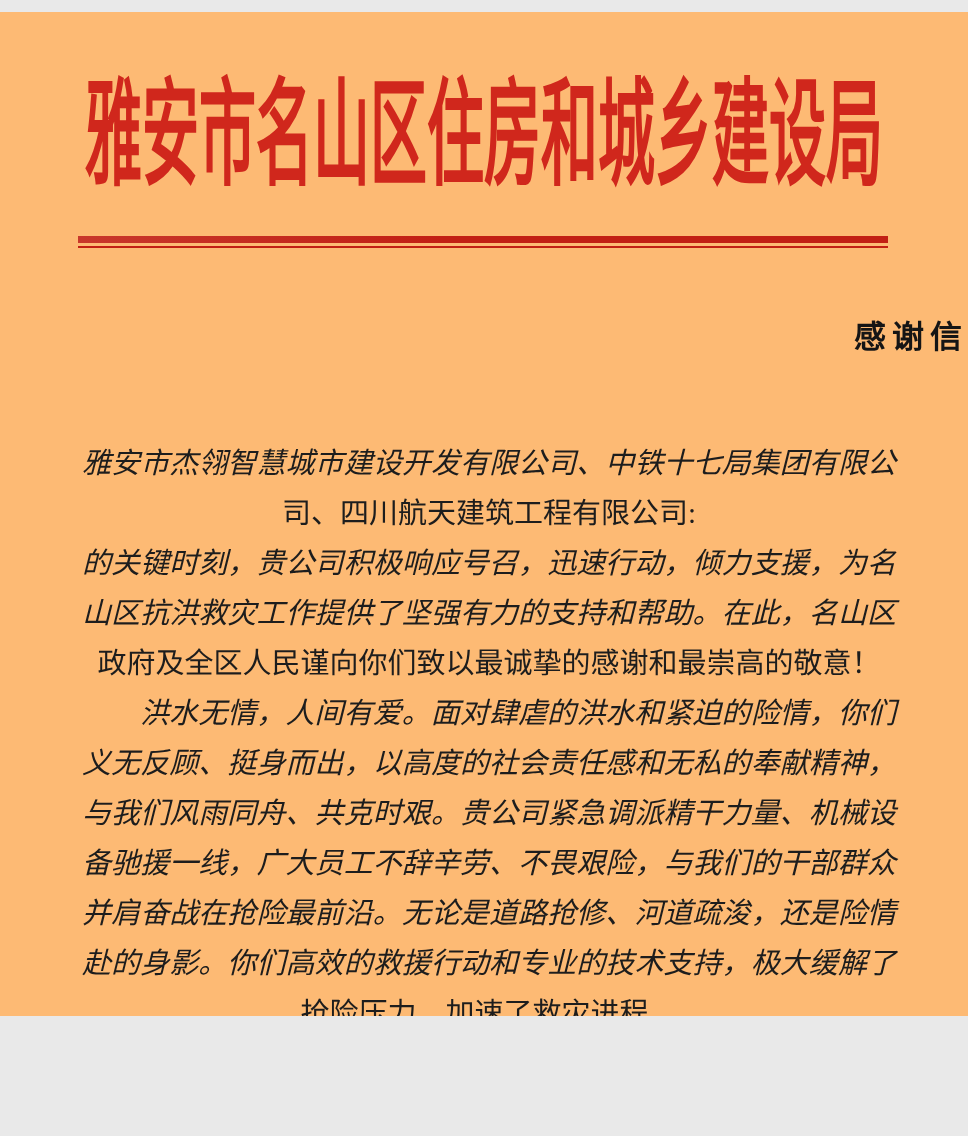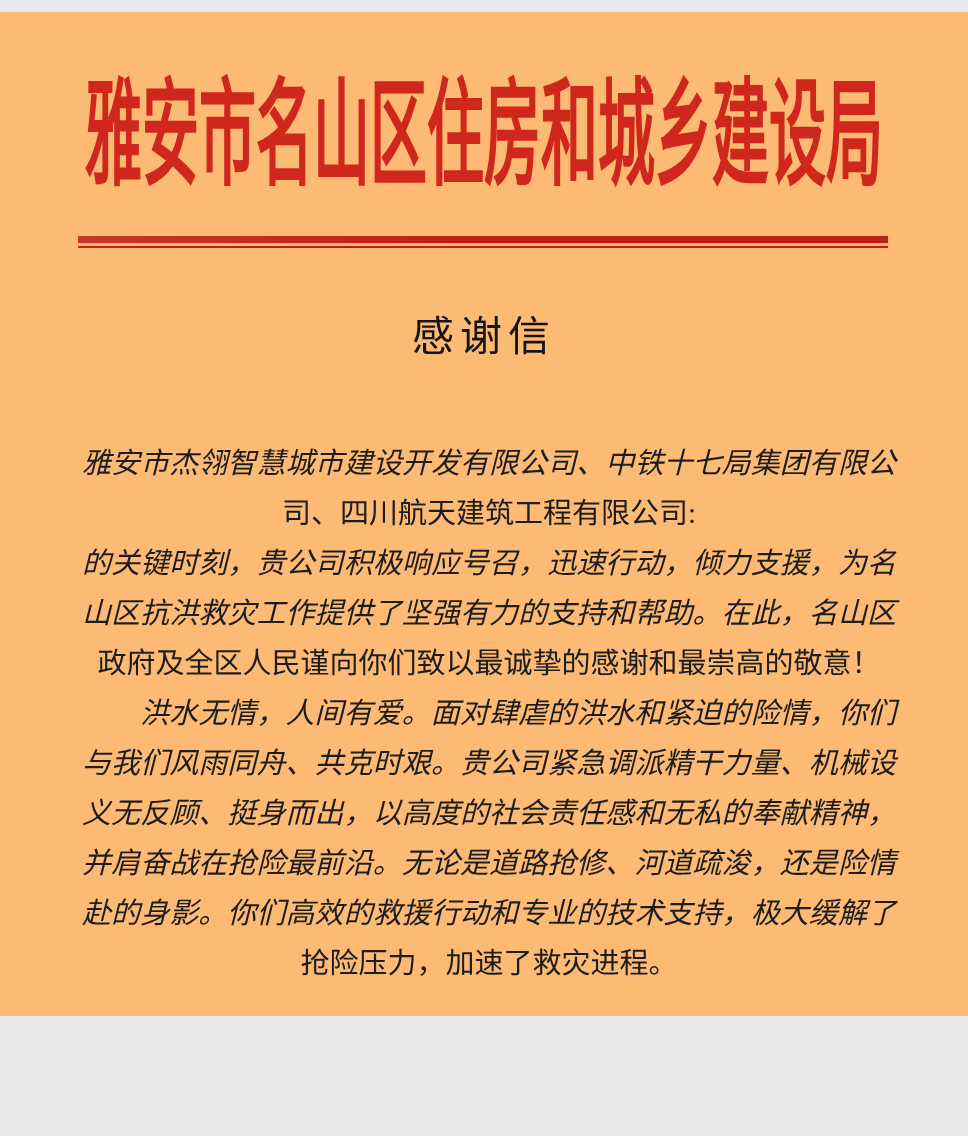--- a/index.html
+++ b/index.html
@@ -35,24 +35,24 @@
   }
   .rule-thick{
     height:7px;
     background:linear-gradient(90deg,#c8372b 0%,#c21f14 45%,#c21f14 100%);
   }
   .rule-gap{height:3px;background:transparent;}
   .rule-thin{height:2px;background:#c21f14;}
   
   .letter-title{
     margin-top:78px;
-    text-align:center;
-    font-size:42px;
+    text-align:right;
+    font-size:32px;
     line-height:46px;
-    font-weight:normal;
+    font-weight:bold;
     color:#151515;
     letter-spacing:6px;
   }
   
   .body{
     position:absolute;
     left:82px;top:426px;
     width:814px;
     font-size:29px;
     color:#1d1d1d;
@@ -87,20 +87,21 @@
 
   <div class="letter-title">感谢信</div>
 
   <div class="body">
     <div class="line jl">雅安市杰翎智慧城市建设开发有限公司、中铁十七局集团有限公</div>
     <div class="line">司、四川航天建筑工程有限公司:</div>
     <div class="line jl">的关键时刻，贵公司积极响应号召，迅速行动，倾力支援，为名</div>
     <div class="line jl">山区抗洪救灾工作提供了坚强有力的支持和帮助。在此，名山区</div>
     <div class="line">政府及全区人民谨向你们致以最诚挚的感谢和最崇高的敬意！</div>
     <div class="line jl indent">洪水无情，人间有爱。面对肆虐的洪水和紧迫的险情，你们</div>
+    <div class="line jl">义无反顾、挺身而出，以高度的社会责任感和无私的奉献精神，</div>
     <div class="line jl">与我们风雨同舟、共克时艰。贵公司紧急调派精干力量、机械设</div>
-    <div class="line jl">义无反顾、挺身而出，以高度的社会责任感和无私的奉献精神，</div>
+    <div class="line jl">备驰援一线，广大员工不辞辛劳、不畏艰险，与我们的干部群众</div>
     <div class="line jl">并肩奋战在抢险最前沿。无论是道路抢修、河道疏浚，还是险情</div>
     <div class="line jl">赴的身影。你们高效的救援行动和专业的技术支持，极大缓解了</div>
     <div class="line">抢险压力，加速了救灾进程。</div>
   </div>
 
 </div>
 
 </body></html>

